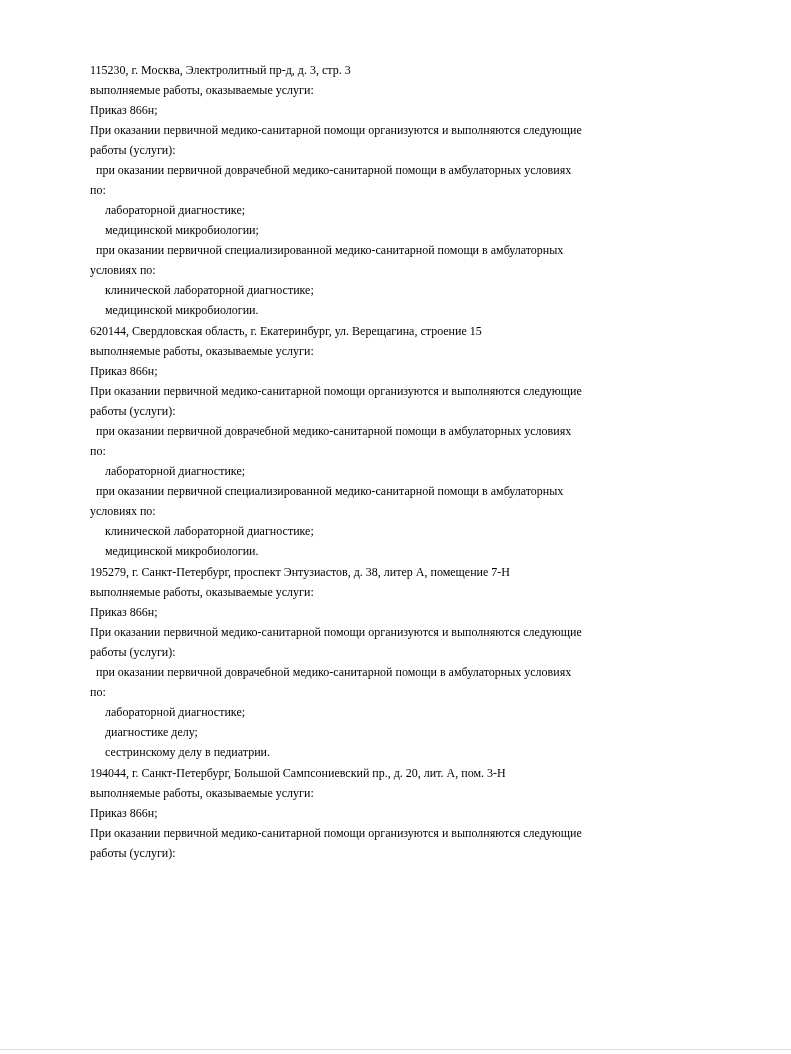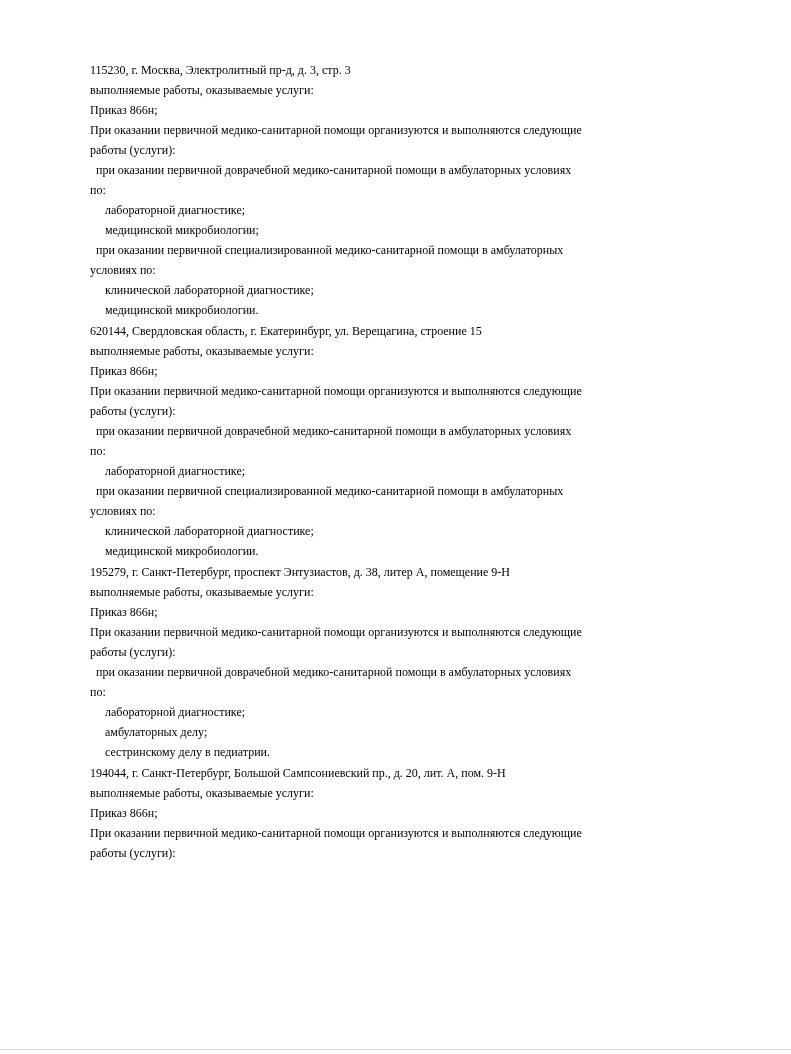--- a/index.html
+++ b/index.html
@@ -70,32 +70,32 @@
       <div class="line indent-0">работы (услуги):</div>
       <div class="line indent-1">при оказании первичной доврачебной медико-санитарной помощи в амбулаторных условиях</div>
       <div class="line indent-0">по:</div>
       <div class="line indent-2">лабораторной диагностике;</div>
       <div class="line indent-1">при оказании первичной специализированной медико-санитарной помощи в амбулаторных</div>
       <div class="line indent-0">условиях по:</div>
       <div class="line indent-2">клинической лабораторной диагностике;</div>
       <div class="line indent-2">медицинской микробиологии.</div>
     </div>
     <div class="block">
-      <div class="line indent-0">195279, г. Санкт-Петербург, проспект Энтузиастов, д. 38, литер А, помещение 9-Н</div>
+      <div class="line indent-0">195279, г. Санкт-Петербург, проспект Энтузиастов, д. 38, литер А, помещение 7-Н</div>
       <div class="line indent-0">выполняемые работы, оказываемые услуги:</div>
       <div class="line indent-0">Приказ 866н;</div>
       <div class="line indent-0">При оказании первичной медико-санитарной помощи организуются и выполняются следующие</div>
       <div class="line indent-0">работы (услуги):</div>
       <div class="line indent-1">при оказании первичной доврачебной медико-санитарной помощи в амбулаторных условиях</div>
       <div class="line indent-0">по:</div>
       <div class="line indent-2">лабораторной диагностике;</div>
-      <div class="line indent-2">амбулаторных делу;</div>
+      <div class="line indent-2">диагностике делу;</div>
       <div class="line indent-2">сестринскому делу в педиатрии.</div>
     </div>
     <div class="block">
-      <div class="line indent-0">194044, г. Санкт-Петербург, Большой Сампсониевский пр., д. 20, лит. А, пом. 9-Н</div>
+      <div class="line indent-0">194044, г. Санкт-Петербург, Большой Сампсониевский пр., д. 20, лит. А, пом. 3-Н</div>
       <div class="line indent-0">выполняемые работы, оказываемые услуги:</div>
       <div class="line indent-0">Приказ 866н;</div>
       <div class="line indent-0">При оказании первичной медико-санитарной помощи организуются и выполняются следующие</div>
       <div class="line indent-0">работы (услуги):</div>
     </div>
   </div>
 <div class="bottom-divider" style="background: rgb(220, 220, 220);"></div>
 
 </body></html>

